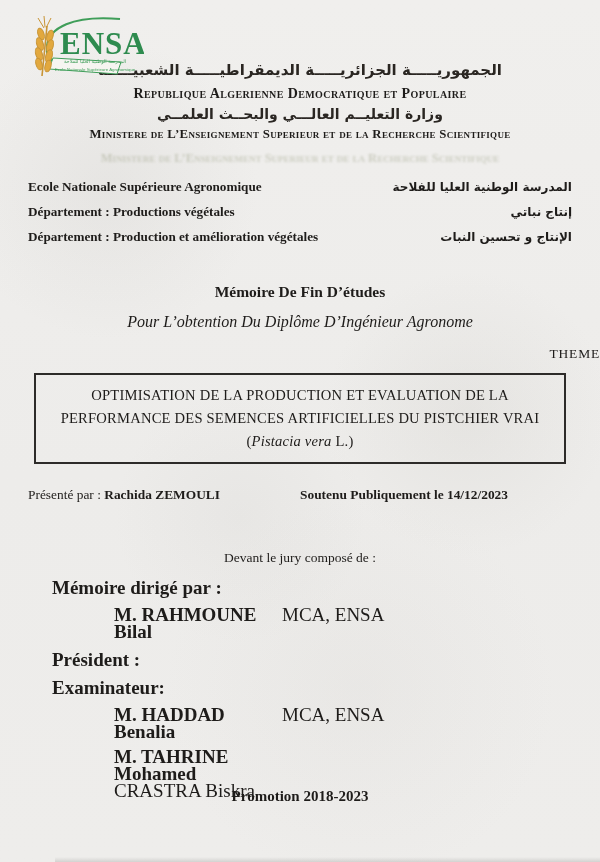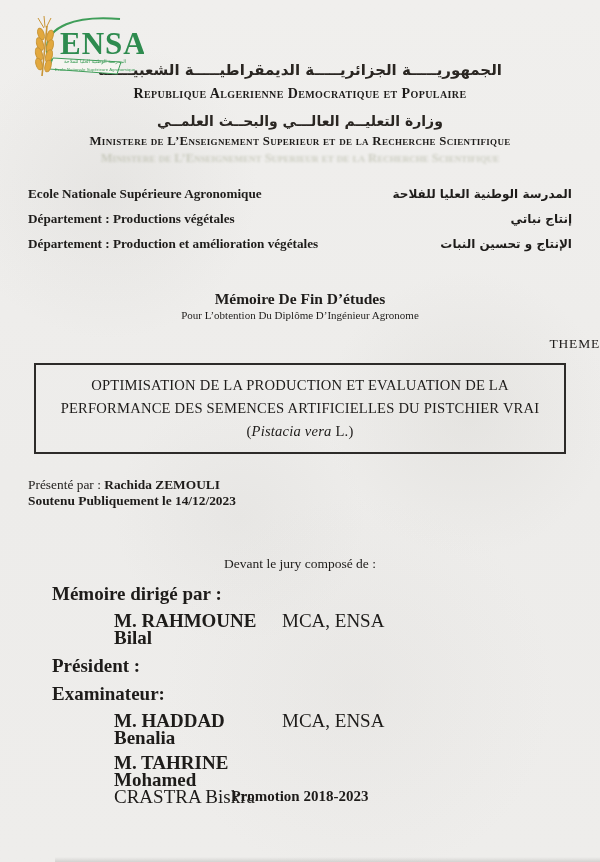--- a/index.html
+++ b/index.html
@@ -24,48 +24,48 @@
     content:"";position:absolute;left:55px;right:0;bottom:0;height:5px;
     background:linear-gradient(180deg,rgba(0,0,0,0) 0%,rgba(90,90,88,0.18) 100%);
   }
   .arabic{font-family:"DejaVu Sans",sans-serif;direction:rtl;}
   
   .logo{position:absolute;top:12px;left:20px;width:124px;height:66px;}
   
   .header{padding-top:62px;text-align:center;line-height:1.1;}
   .header .ar1{font-size:15px;font-weight:bold;color:#2a2622;}
   .header .fr1{font-size:14px;font-weight:bold;font-variant:small-caps;letter-spacing:.4px;margin-top:7px;}
-  .header .ar2{font-size:14px;font-weight:bold;margin-top:13px;color:#2a2622;}
+  .header .ar2{font-size:14px;font-weight:bold;margin-top:6px;color:#2a2622;}
   .header .fr2{font-size:12.8px;font-weight:bold;font-variant:small-caps;letter-spacing:.3px;margin-top:5px;}
   .ghost{
     position:absolute;top:151px;left:0;right:0;text-align:center;
     font-size:12.5px;font-weight:bold;font-variant:small-caps;
     color:rgba(140,145,115,0.35);filter:blur(1px);pointer-events:none;
   }
   
   .school{margin-top:38px;padding:0 28px;}
   .school-row{display:flex;justify-content:space-between;align-items:baseline;margin-bottom:9px;}
   .school-row .fr{font-size:13.2px;font-weight:bold;}
   .school-row .ar{font-size:12px;font-weight:bold;}
   
   .degree{text-align:center;}
   .degree .l1{margin-top:38px;font-size:15.5px;font-weight:bold;}
-  .degree .l2{margin-top:1px;font-size:11px;}
+  .degree .l2{margin-top:12px;font-size:16px;font-style:italic;}
   .degree .theme{margin-top:15px;font-size:13.5px;letter-spacing:.8px;text-align:right;}
   
   .title-box{
     margin:11px 34px 0 34px;
     border:2px solid #2d2b29;
     padding:9px 12px 10px;
     text-align:center;
     font-size:14.6px;font-weight:normal;line-height:1.55;letter-spacing:.2px;
   }
   .title-box .species{font-style:italic;}
   
-  .presented{margin-top:23px;padding:0 92px 0 28px;display:flex;justify-content:space-between;font-size:13.4px;flex-direction:column;}
+  .presented{margin-top:23px;padding:0 92px 0 28px;display:flex;justify-content:space-between;font-size:13.4px;}
   .presented .author{font-weight:bold;}
   .presented .defended{font-weight:bold;}
   
   .jury-heading{margin-top:47px;text-align:center;font-size:13.5px;}
   .jury{margin-top:13px;padding-left:52px;font-size:19px;}
   .jury-label{font-weight:bold;margin-top:11px;line-height:17px;}
   .jury-row{display:flex;padding-left:62px;margin-top:10px;line-height:17px;}
   .jury-row .name{width:168px;font-weight:bold;flex:0 0 auto;}
   .jury-row .aff{font-weight:normal;}
   .jury-row.tight{margin-top:8px;flex-direction:column;}

